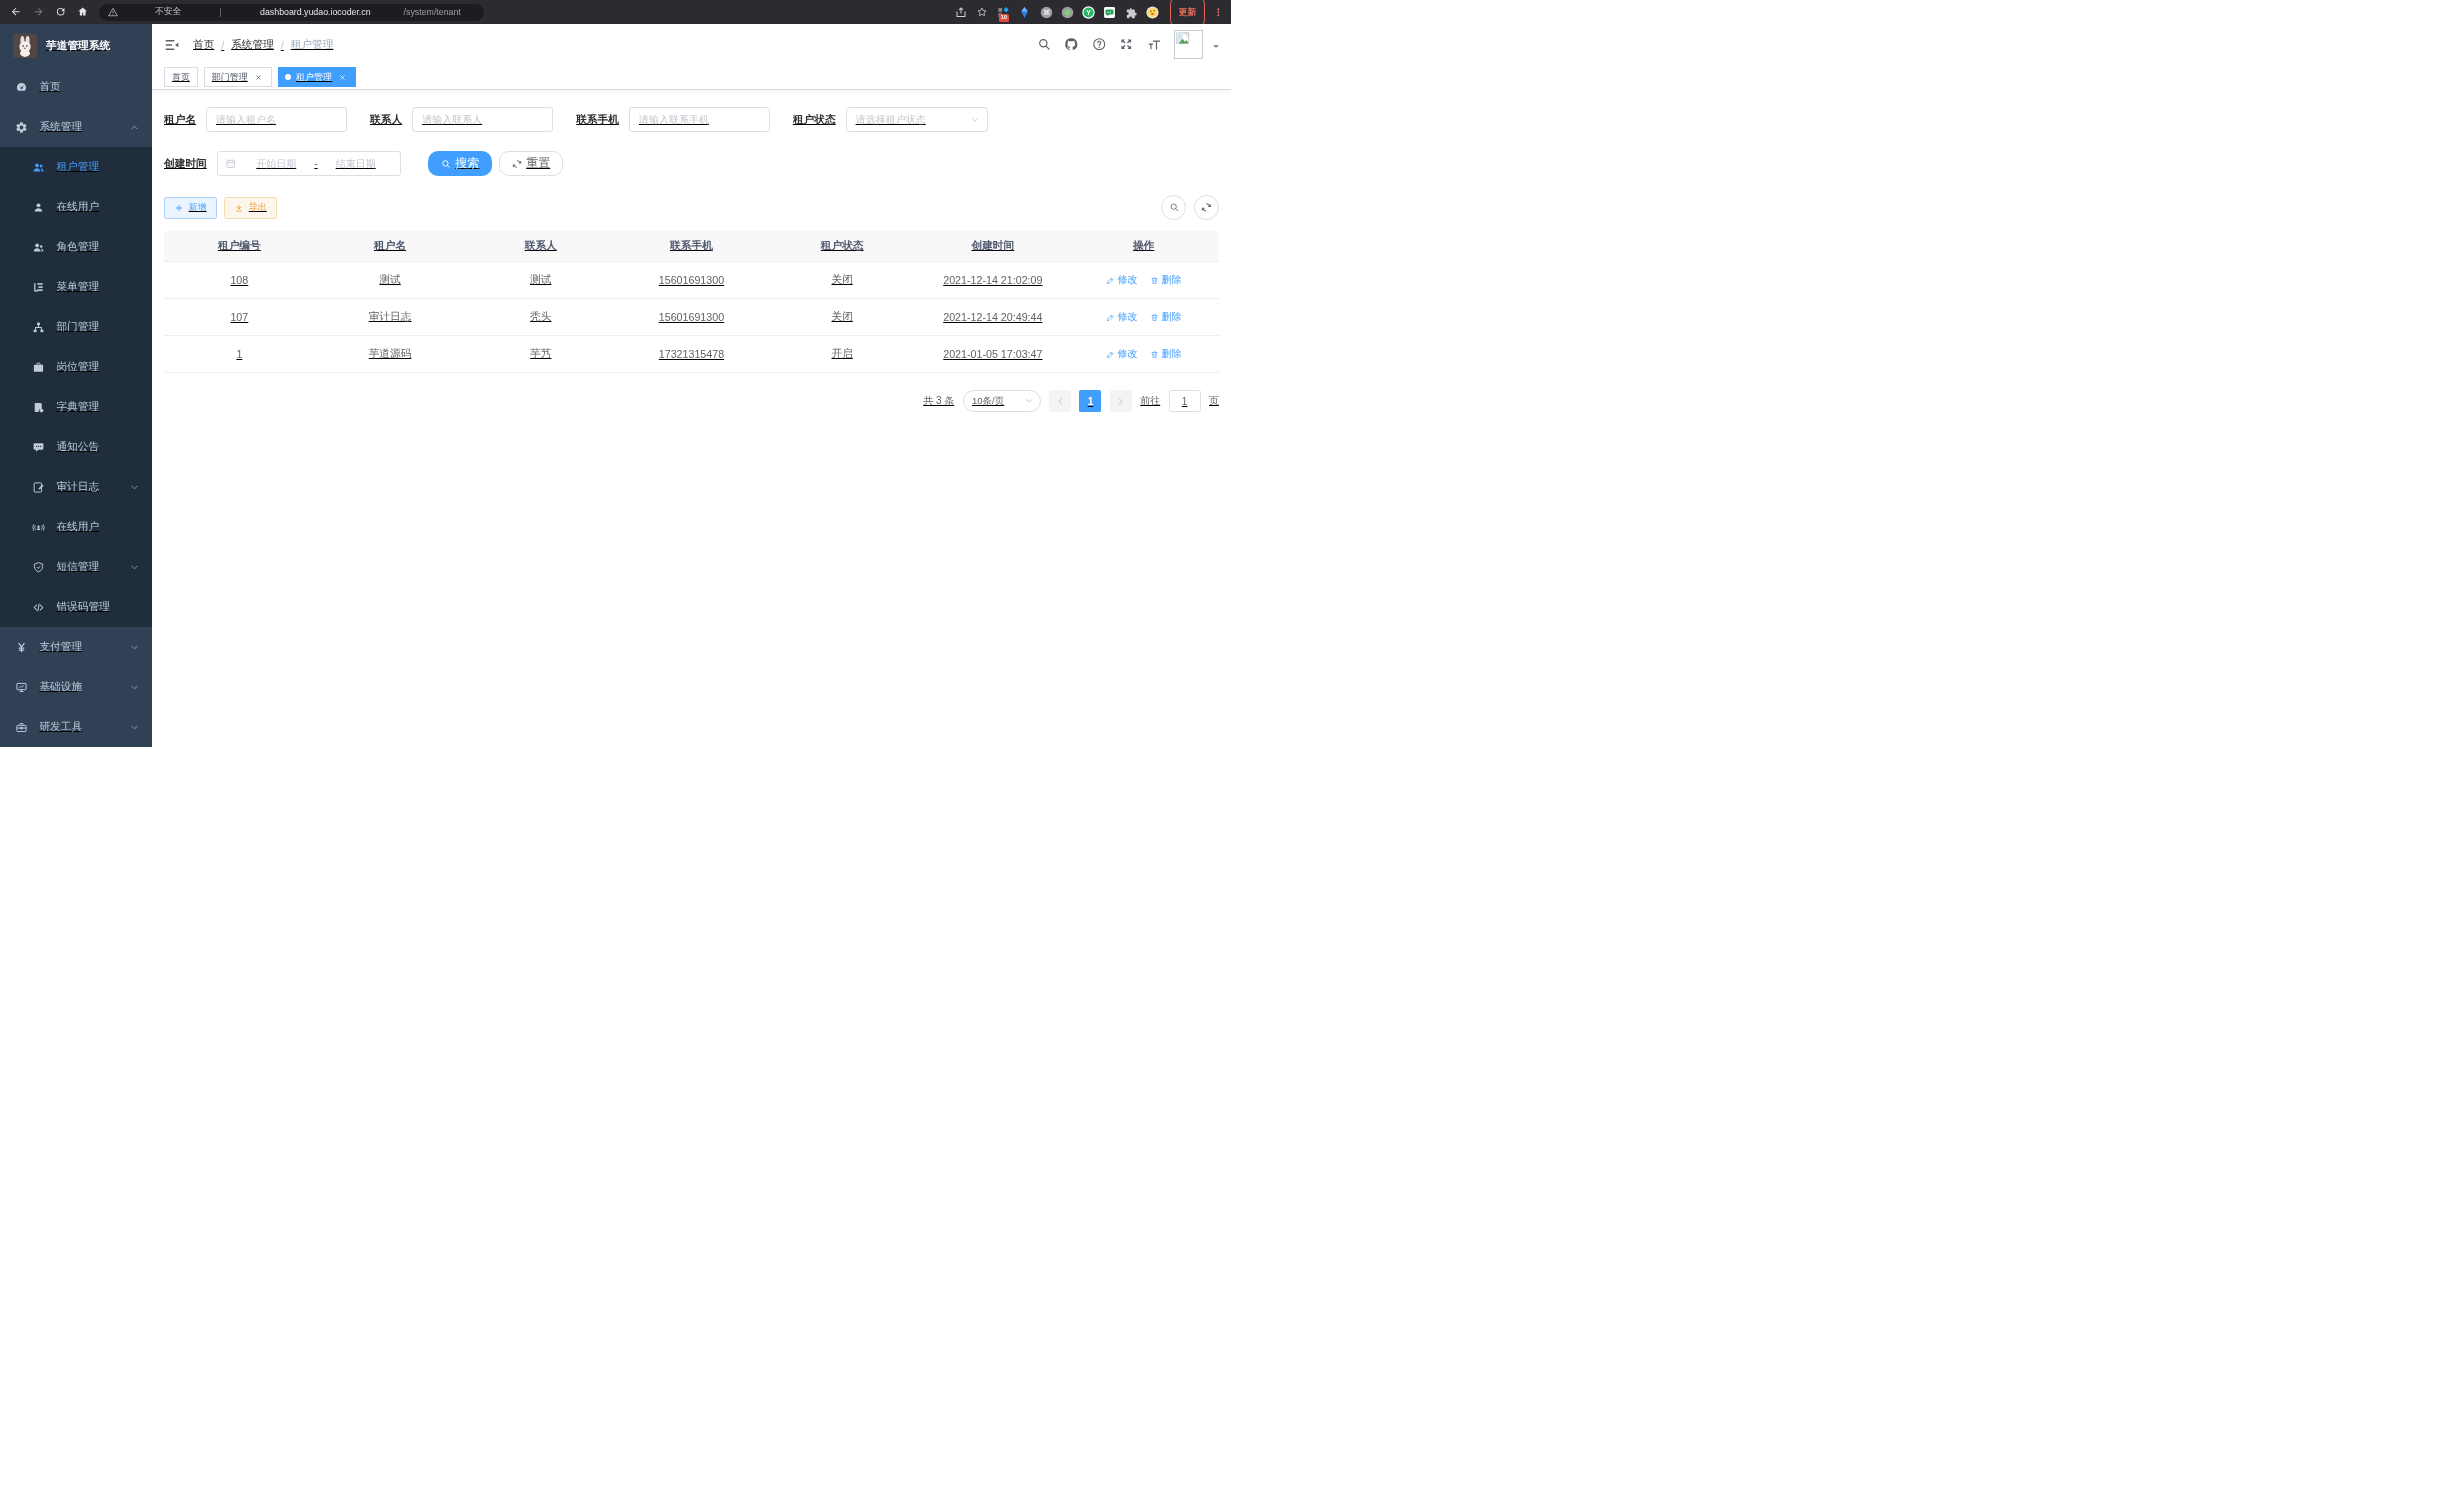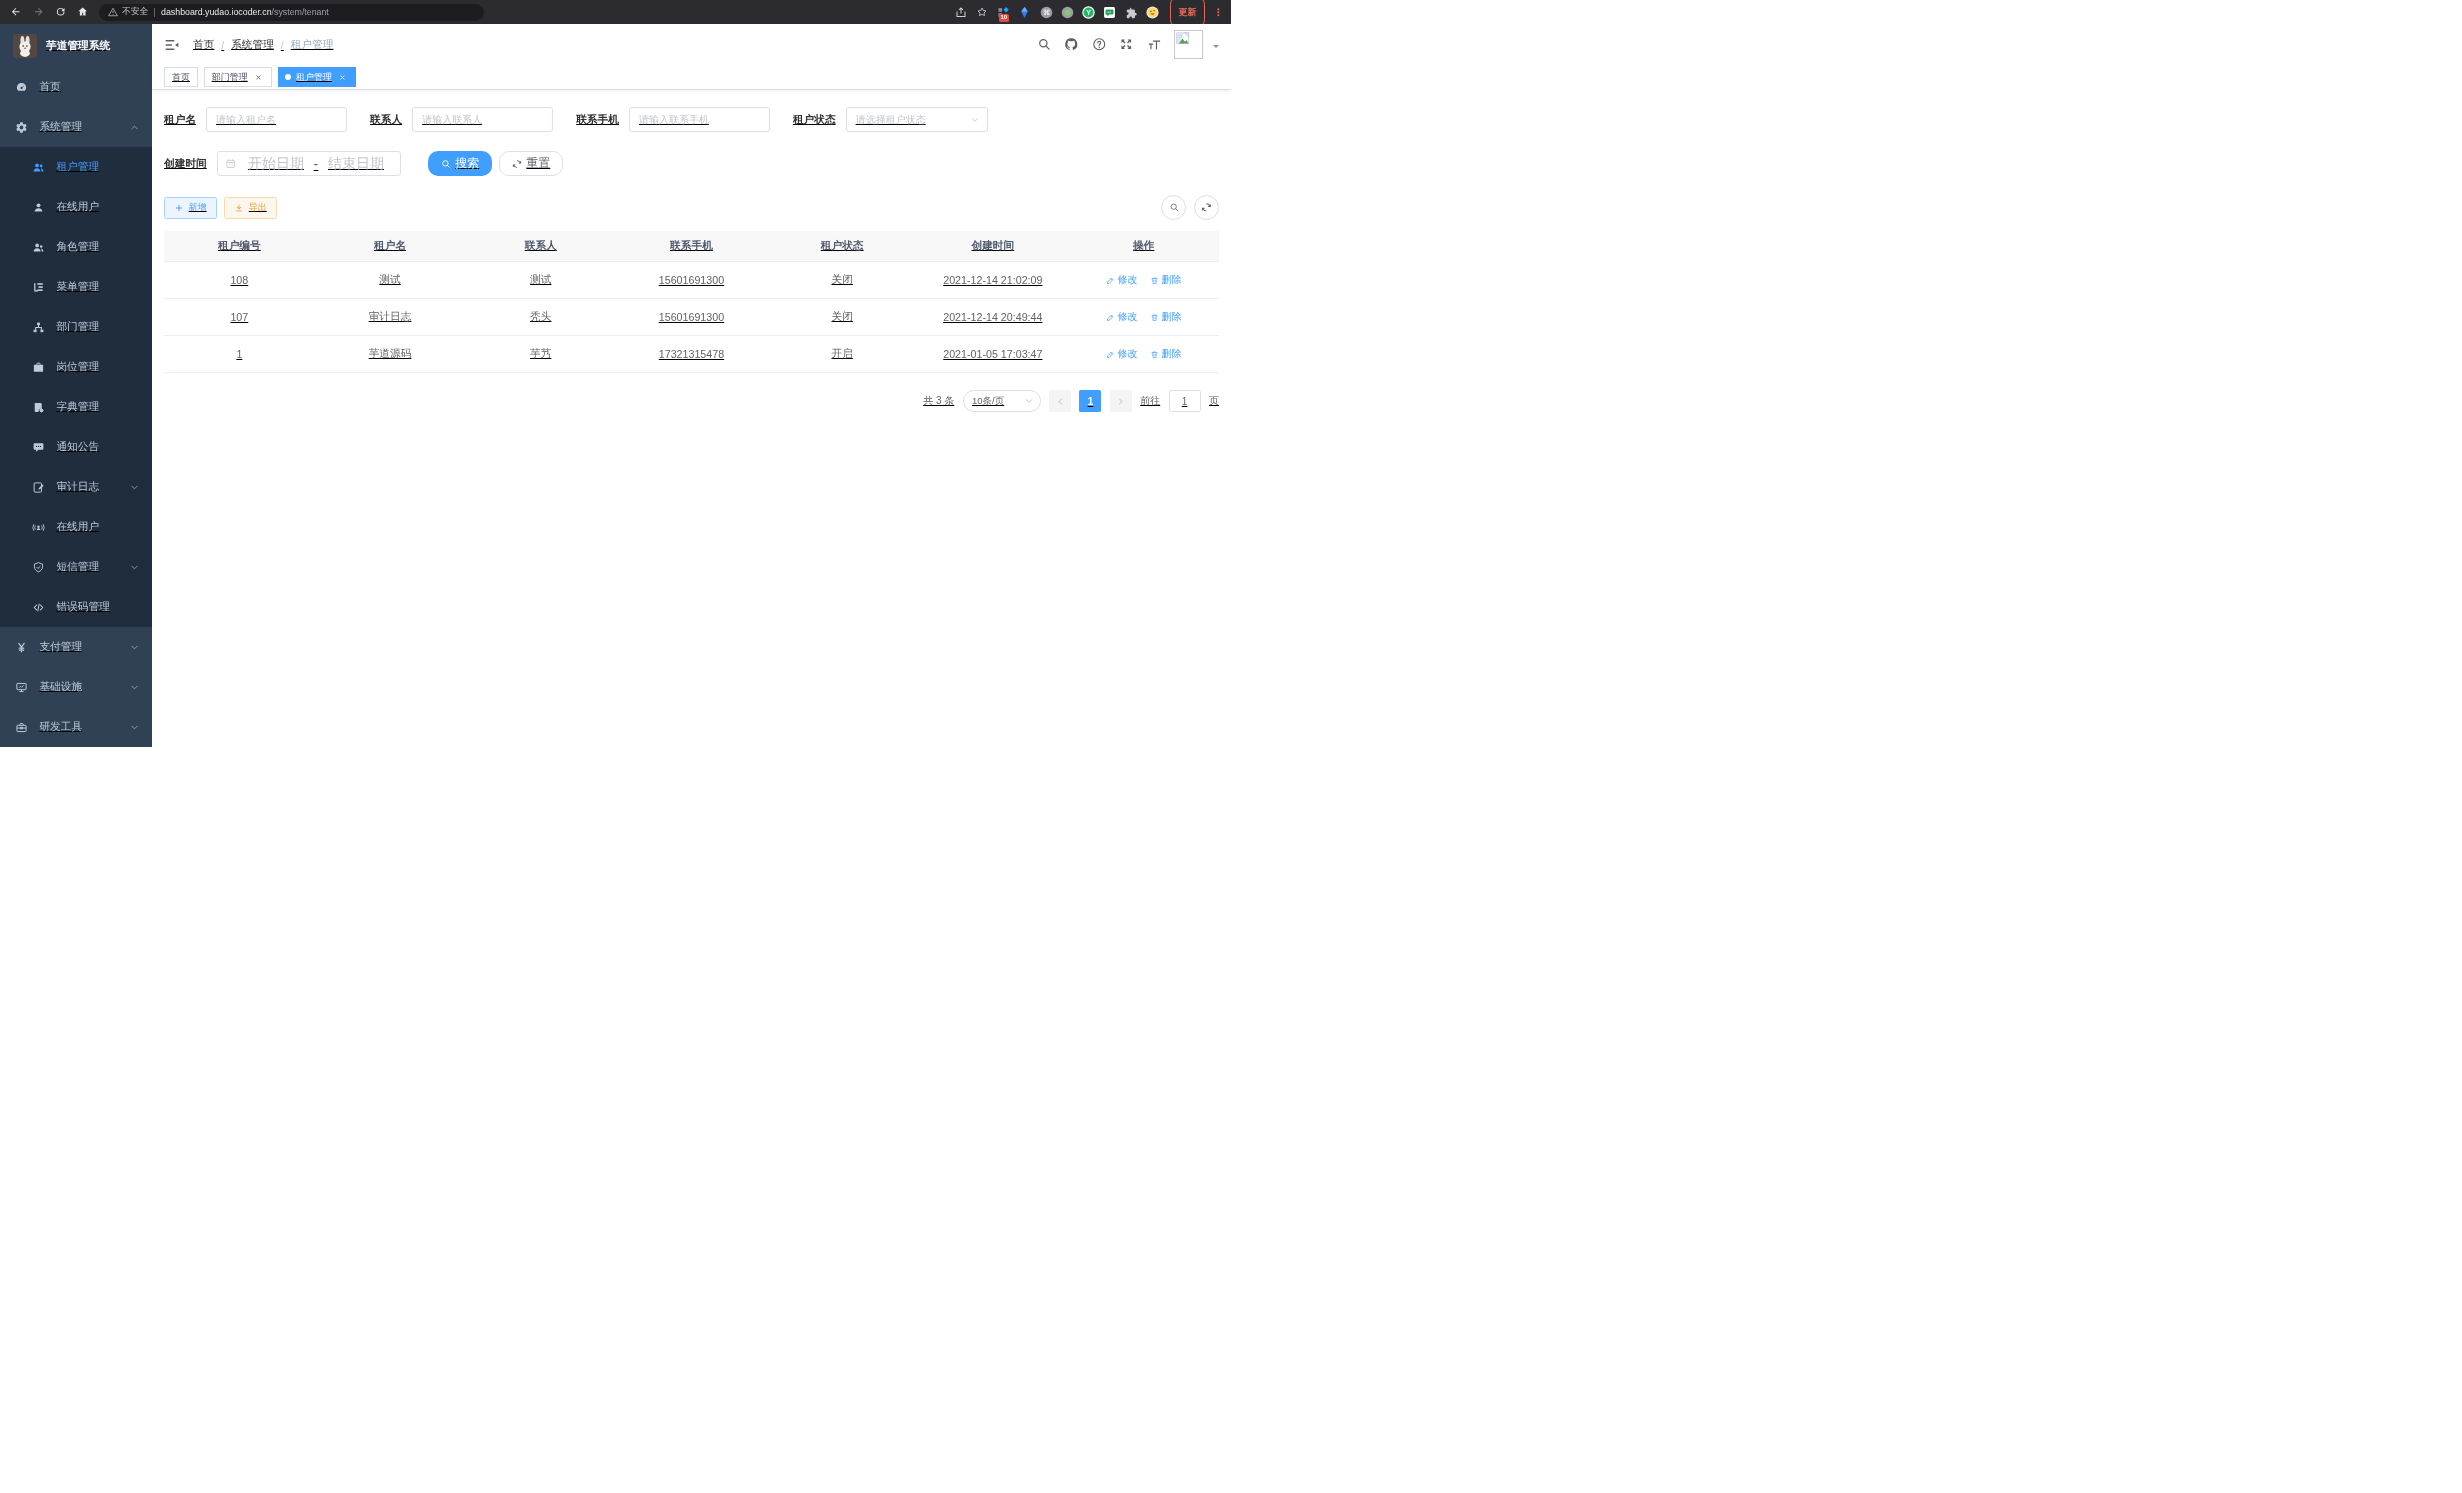--- a/index.html
+++ b/index.html
@@ -6,21 +6,21 @@
   html,body { margin:0; padding:0; }
   body { font-family:"Liberation Sans","DejaVu Sans",sans-serif; background:#fff; }
   .screen { width:1231px; height:747px; display:flex; flex-direction:column; overflow:hidden; background:#fff; }
 
   
   .browser-bar { height:24px; background:#2b2b30; display:flex; align-items:center; padding:0 7.6px; flex:0 0 auto; }
   .nav-btns { display:flex; align-items:center; gap:5.3px; margin-right:7.6px; }
   .tbtn { width:17px; height:17px; display:flex; align-items:center; justify-content:center; color:#e4e5e7; cursor:pointer; }
   .tbtn.dim { color:#77797e; }
   .tbtn svg { width:11.4px; height:11.4px; display:block; }
-  .url-pill { height:17px; width:385px; background:#1d1d21; border-radius:8.4px; display:flex; align-items:center; padding:0 9px; font-size:8.8px; cursor:text; }
+  .url-pill { height:17px; width:385px; background:#1d1d21; border-radius:8.4px; display:flex; align-items:center; padding:0 9px; font-size:8.8px; cursor:text;gap:33px; }
   .warn-ic { width:10px; height:10px; color:#c7c8ca; margin-right:3.8px; }
   .warn-ic svg { width:10px; height:10px; display:block; }
   .sec-label { color:#c7c8ca; }
   .pill-divider { width:0.8px; height:9px; background:#5f6368; margin:0 6px; }
   .url-host { color:#e8eaed; }
   .url-path { color:#9aa0a6; }
   .browser-right { margin-left:auto; display:flex; align-items:center; gap:7.6px; }
   .bicon { width:13.7px; height:13.7px; display:flex; align-items:center; justify-content:center; color:#d3d4d6; cursor:pointer; position:relative; }
   .bicon svg { width:12px; height:12px; display:block; }
   .ext svg { width:13px; height:13px; display:block; }
@@ -74,21 +74,21 @@
   
   .content { flex:1; padding:17px 12px 0; overflow:hidden; }
   .form-row { display:flex; align-items:center; margin-bottom:19px; }
   .form-item { display:flex; align-items:center; margin-right:23px; }
   .form-item label { font-size:10.7px; font-weight:bold; color:#303133; margin-right:10px; white-space:nowrap; }
   .el-input { height:25px; border:0.8px solid #dcdfe6; border-radius:3px; font-size:10px; padding:0 9px; color:#606266; width:141px; outline:none; font-family:inherit; background:#fff; }
   .el-input::placeholder { color:#c0c4cc; }
   .el-select { width:142px; height:25px; border:0.8px solid #dcdfe6; border-radius:3px; display:flex; align-items:center; justify-content:space-between; padding:0 6.9px 0 9px; color:#c0c4cc; font-size:10px; background:#fff; cursor:pointer; }
   .sel-caret { width:10px; height:10px; color:#c0c4cc; }
   .sel-caret svg { width:10px; height:10px; display:block; }
-  .range-input { width:184px; height:25px; border:0.8px solid #dcdfe6; border-radius:3px; display:flex; align-items:center; padding:0 7.6px; font-size:14px; color:#c0c4cc; background:#fff; cursor:pointer; }
+  .range-input { width:184px; height:25px; border:0.8px solid #dcdfe6; border-radius:3px; display:flex; align-items:center; padding:0 7.6px; font-size:10px; color:#c0c4cc; background:#fff; cursor:pointer; }
   .cal-ic { width:11.4px; height:11.4px; color:#c0c4cc; margin-right:3px; flex:0 0 auto; }
   .cal-ic svg { width:11.4px; height:11.4px; display:block; }
   .range-ph { flex:1; text-align:center; }
   .range-sep { color:#606266; padding:0 1.5px; }
   .btn { height:25px; border-radius:10px; font-size:12px; display:inline-flex; align-items:center; gap:4.6px; padding:0 11.4px; border:0.8px solid transparent; cursor:pointer; font-family:inherit; }
   .btn .bic { width:10px; height:10px; display:flex; }
   .btn .bic svg { width:10px; height:10px; display:block; }
   .btn-primary { background:#409eff; color:#fff; margin-left:4.6px; }
   .btn-plain { background:#fff; border-color:#dcdfe6; color:#606266; margin-left:7.6px; }
 

